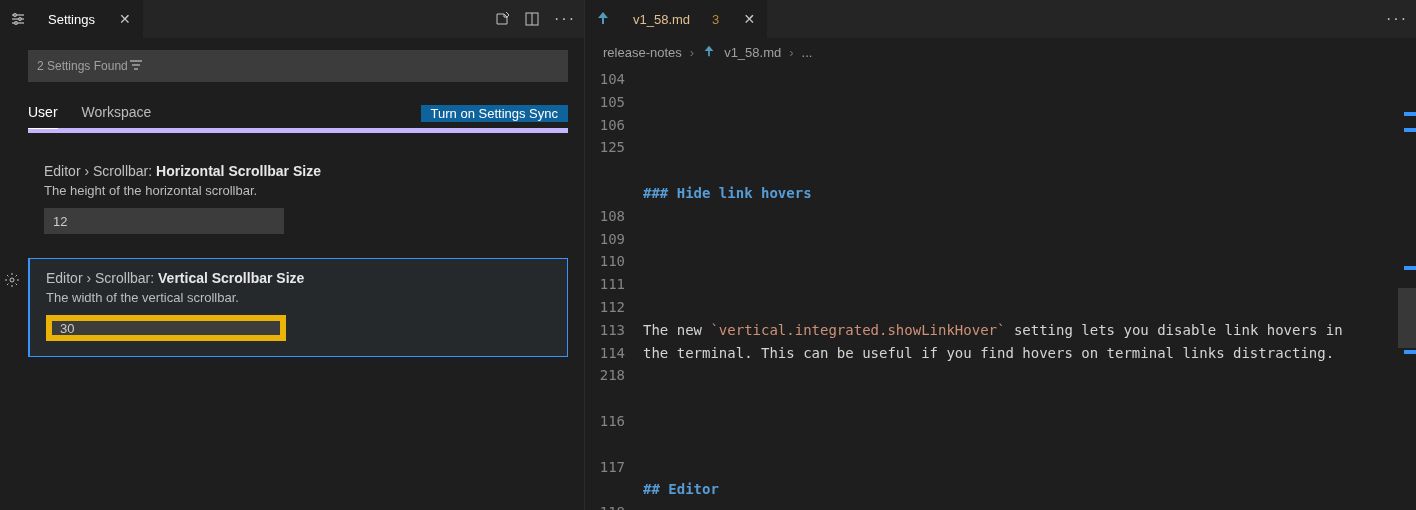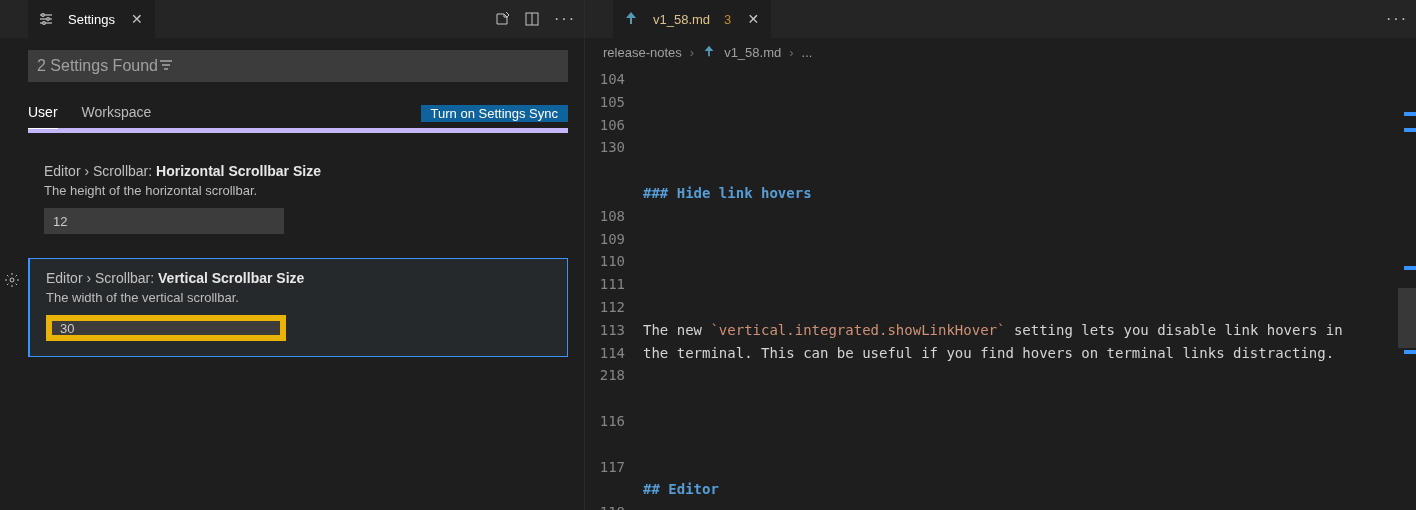--- a/index.html
+++ b/index.html
@@ -37,23 +37,22 @@
     display: flex;
     align-items: center;
     position: relative;
   }
   .tab {
     height: 38px;
     display: flex;
     align-items: center;
     padding: 0 10px;
     background: #1e1e1e;
-    gap: 14px;
+    gap: 22px;
     border-right: 1px solid #252526;
-    margin-left: 28px;
   }
   .tab-label { color: #ffffff; font-size: 13px; }
   .tab-mod { color: #bb8b3b; font-size: 13px; }
   .tab-close { color: #c5c5c5; font-size: 14px; cursor: pointer; width: 16px; text-align: center; }
   .tab-actions {
     position: absolute;
     right: 8px;
     display: flex;
     gap: 14px;
     align-items: center;
@@ -76,21 +75,21 @@
     border: 1px solid #3c3c3c;
   }
   .search-input {
     flex: 1;
     background: transparent;
     border: none;
     color: #cccccc;
     font-size: 14px;
     outline: none;
   }
-  .search-status { color: #a0a0a0; font-size: 16px; margin-right: 0; white-space: nowrap; }
+  .search-status { color: #a0a0a0; font-size: 12px; margin-right: 0; white-space: nowrap; }
   .clear-icon { color: #c5c5c5; cursor: pointer; }
   .scope-row {
     display: flex;
     align-items: center;
     margin-top: 14px;
     border-bottom: 5px solid #c4b5fd;
     position: relative;
   }
   .scope-tab {
     padding: 8px 0;
@@ -310,21 +309,21 @@
     <span>v1_58.md</span>
     <span class="sep">›</span>
     <span>...</span>
   </div>
 
   <div class="editor-area">
     <div class="gutter" id="gutter">
         <div>104</div>
         <div>105</div>
         <div>106</div>
-        <div>130</div>
+        <div>125</div>
         <div></div>
         <div></div>
         <div>108</div>
         <div>109</div>
         <div>110</div>
         <div>111</div>
         <div>112</div>
         <div>113</div>
         <div>114</div>
         <div>218</div>

